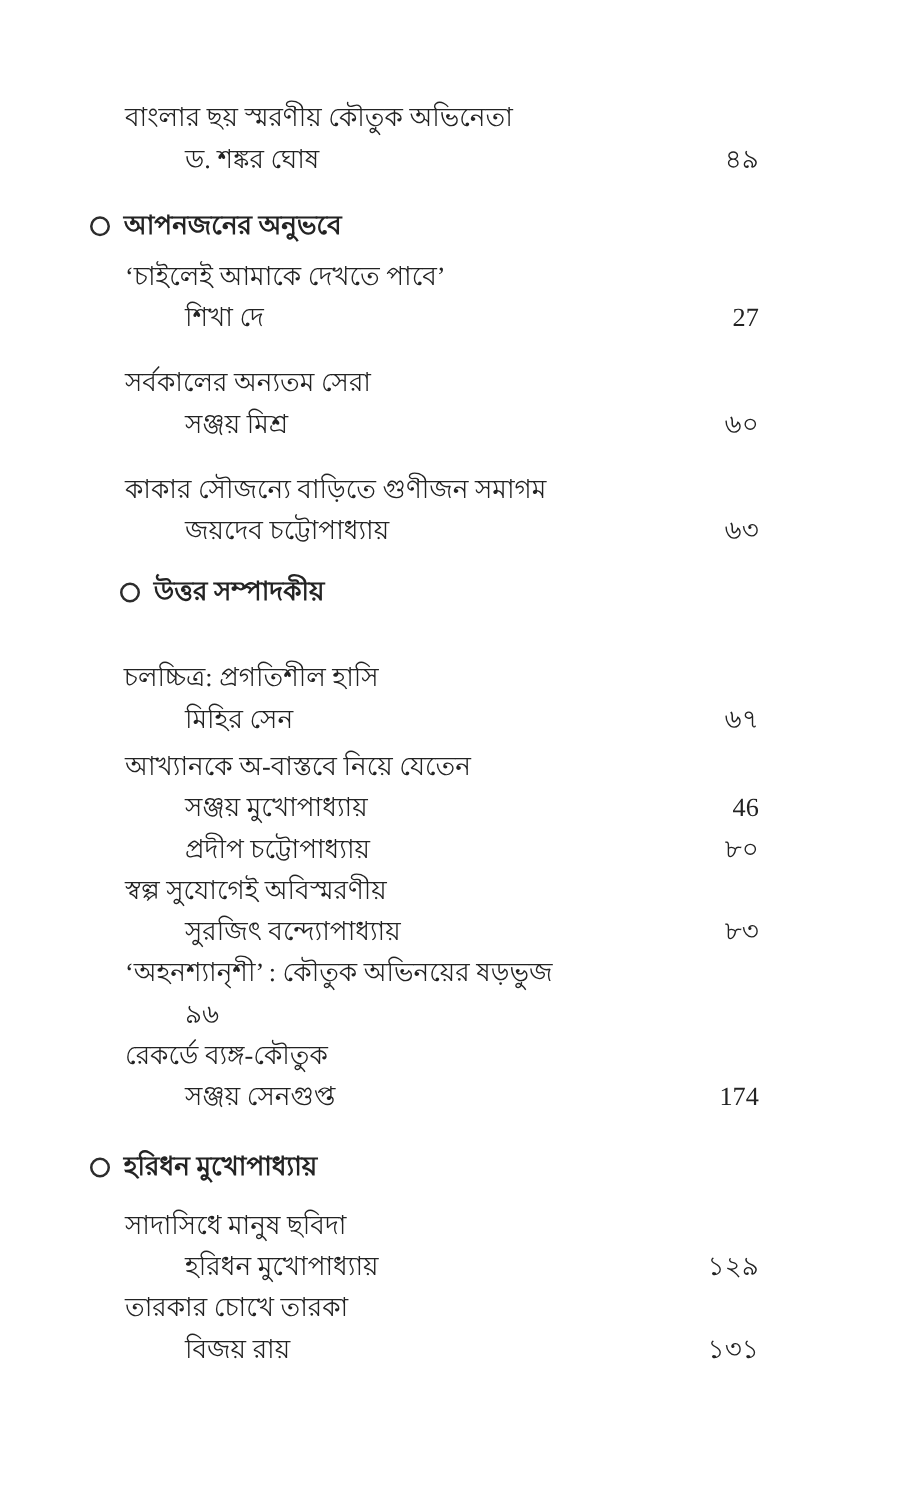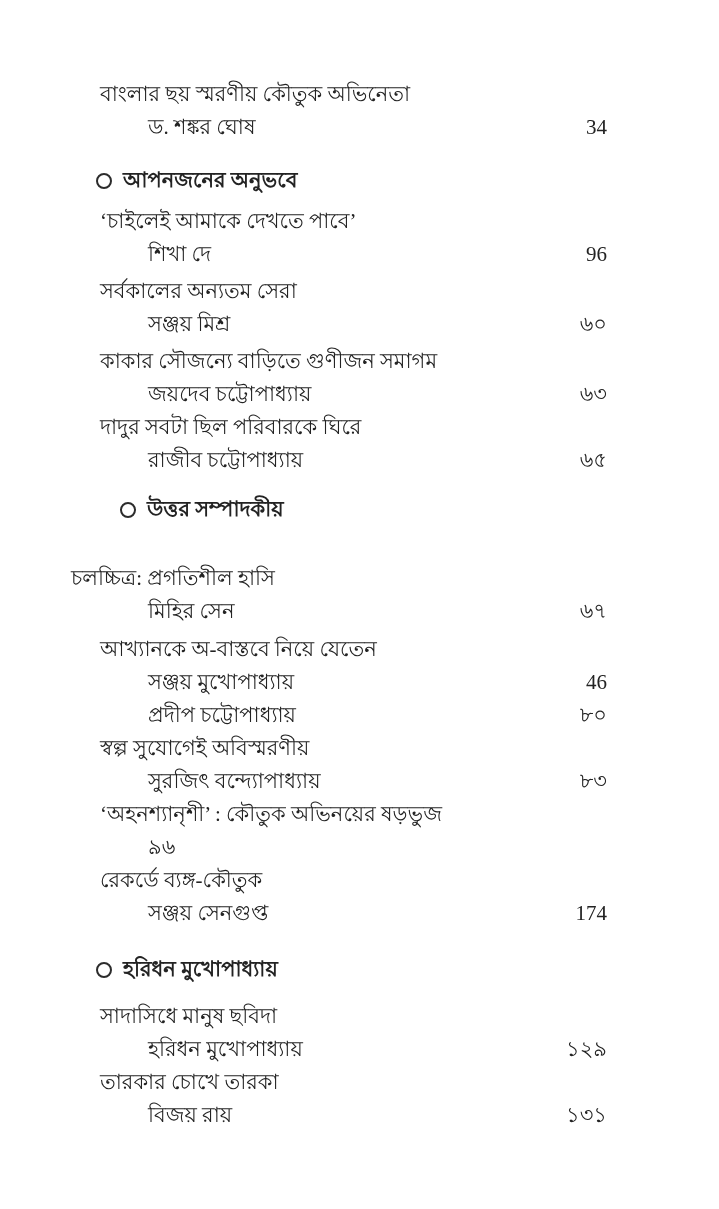--- a/index.html
+++ b/index.html
@@ -20,112 +20,105 @@
   }
   .toc {
     padding-top: 78px;
   }
   .entry-title {
     padding-left: 100px;
     padding-right: 40px;
     white-space: nowrap;
   }
   .entry.indent .entry-title {
-    padding-left: 71px;
+    padding-left: 99px;
     margin-top: 36px;
   }
   .author-row {
     display: flex;
     align-items: flex-end;
     padding-left: 148px;
     padding-right: 10px;
   }
   .author {
     flex: 1 1 auto;
     white-space: nowrap;
   }
   .page-num {
     flex: 0 0 auto;
     white-space: nowrap;
     text-align: right;
   }
   .section-header {
     display: flex;
     align-items: center;
-    padding-left: 96px;
+    padding-left: 72px;
     font-weight: bold;
   }
   .bullet {
     display: inline-block;
     width: 12px;
     height: 12px;
     border: 2px solid #2c2c2c;
     border-radius: 50%;
     margin-right: 11px;
     flex: none;
   }
-  .mt1  { margin-top: 4px; }
+  .mt1  { margin-top: 19px; }
   .mt5  { margin-top: 5px; }
   .mt6  { margin-top: 6px; }
   .mt8  { margin-top: 8px; }
   .mt14 { margin-top: 14px; }
   .mt16 { margin-top: 16px; margin-left: 24px; }
   .mt20 { margin-top: 20px; }
   .mt23 { margin-top: 23px; }
 </style>
 </head>
 <body>
 
 <div class="page">
   <div class="toc">
 
     <div class="entry">
       <div class="entry-title">বাংলার ছয় স্মরণীয় কৌতুক অভিনেতা</div>
       <div class="author-row">
         <span class="author">ড. শঙ্কর ঘোষ</span>
-        <span class="page-num">34</span>
+        <span class="page-num">৪৯</span>
       </div>
     </div>
 
     <div class="section-header mt20">
       <span class="bullet"></span>
       <span class="section-label">আপনজনের অনুভবে</span>
     </div>
 
     <div class="entry mt8">
       <div class="entry-title">‘চাইলেই আমাকে দেখতে পাবে’</div>
       <div class="author-row">
         <span class="author">শিখা দে</span>
-        <span class="page-num">96</span>
+        <span class="page-num">27</span>
       </div>
     </div>
 
     <div class="entry mt1">
       <div class="entry-title">সর্বকালের অন্যতম সেরা</div>
       <div class="author-row">
         <span class="author">সঞ্জয় মিশ্র</span>
         <span class="page-num">৬০</span>
       </div>
     </div>
 
     <div class="entry mt1">
       <div class="entry-title">কাকার সৌজন্যে বাড়িতে গুণীজন সমাগম</div>
       <div class="author-row">
         <span class="author">জয়দেব চট্টোপাধ্যায়</span>
         <span class="page-num">৬৩</span>
       </div>
     </div>
 
-    <div class="entry">
-      <div class="entry-title">দাদুর সবটা ছিল পরিবারকে ঘিরে</div>
-      <div class="author-row">
-        <span class="author">রাজীব চট্টোপাধ্যায়</span>
-        <span class="page-num">৬৫</span>
-      </div>
-    </div>
 
     <div class="section-header mt16">
       <span class="bullet"></span>
       <span class="section-label">উত্তর সম্পাদকীয়</span>
     </div>
 
     <div class="entry indent mt6">
       <div class="entry-title">চলচ্চিত্র: প্রগতিশীল হাসি</div>
       <div class="author-row">
         <span class="author">মিহির সেন</span>

